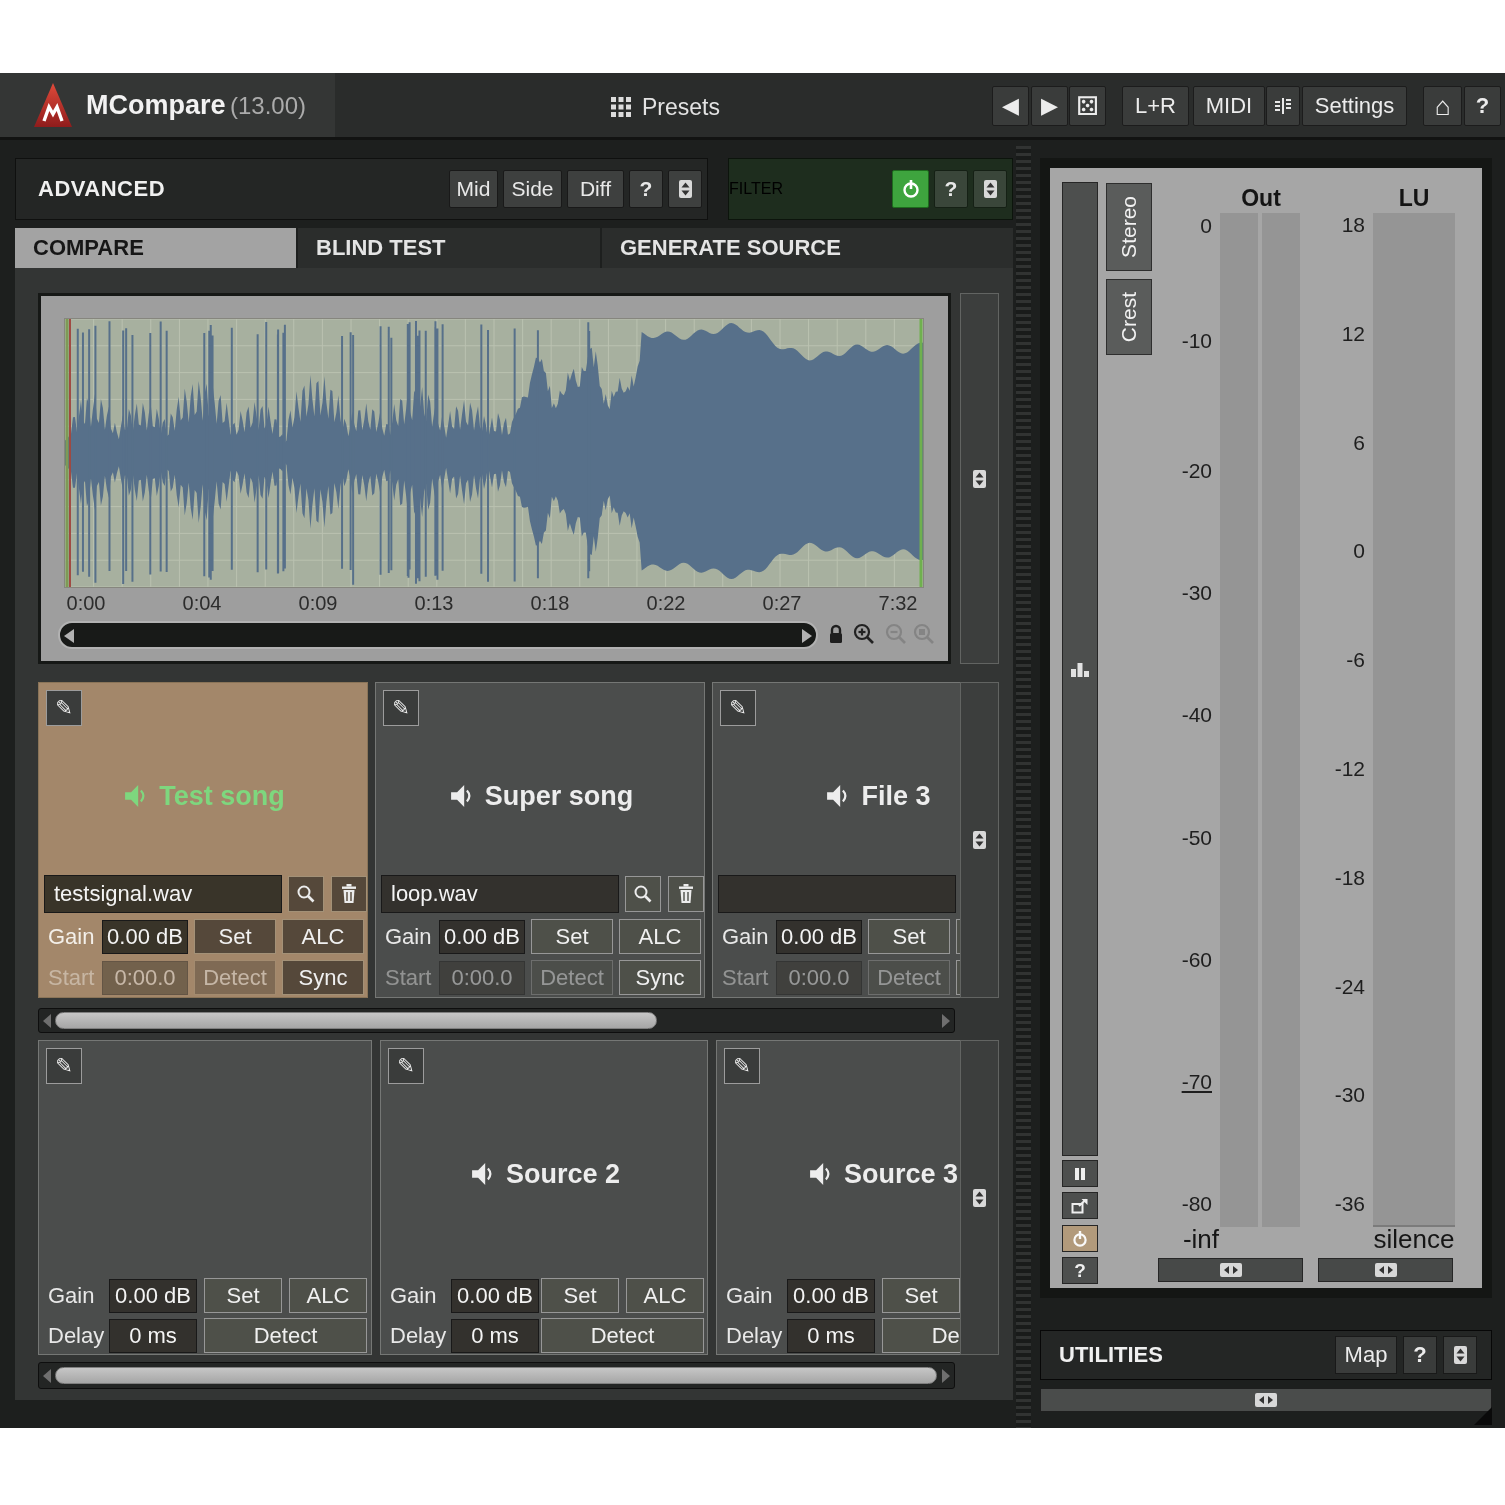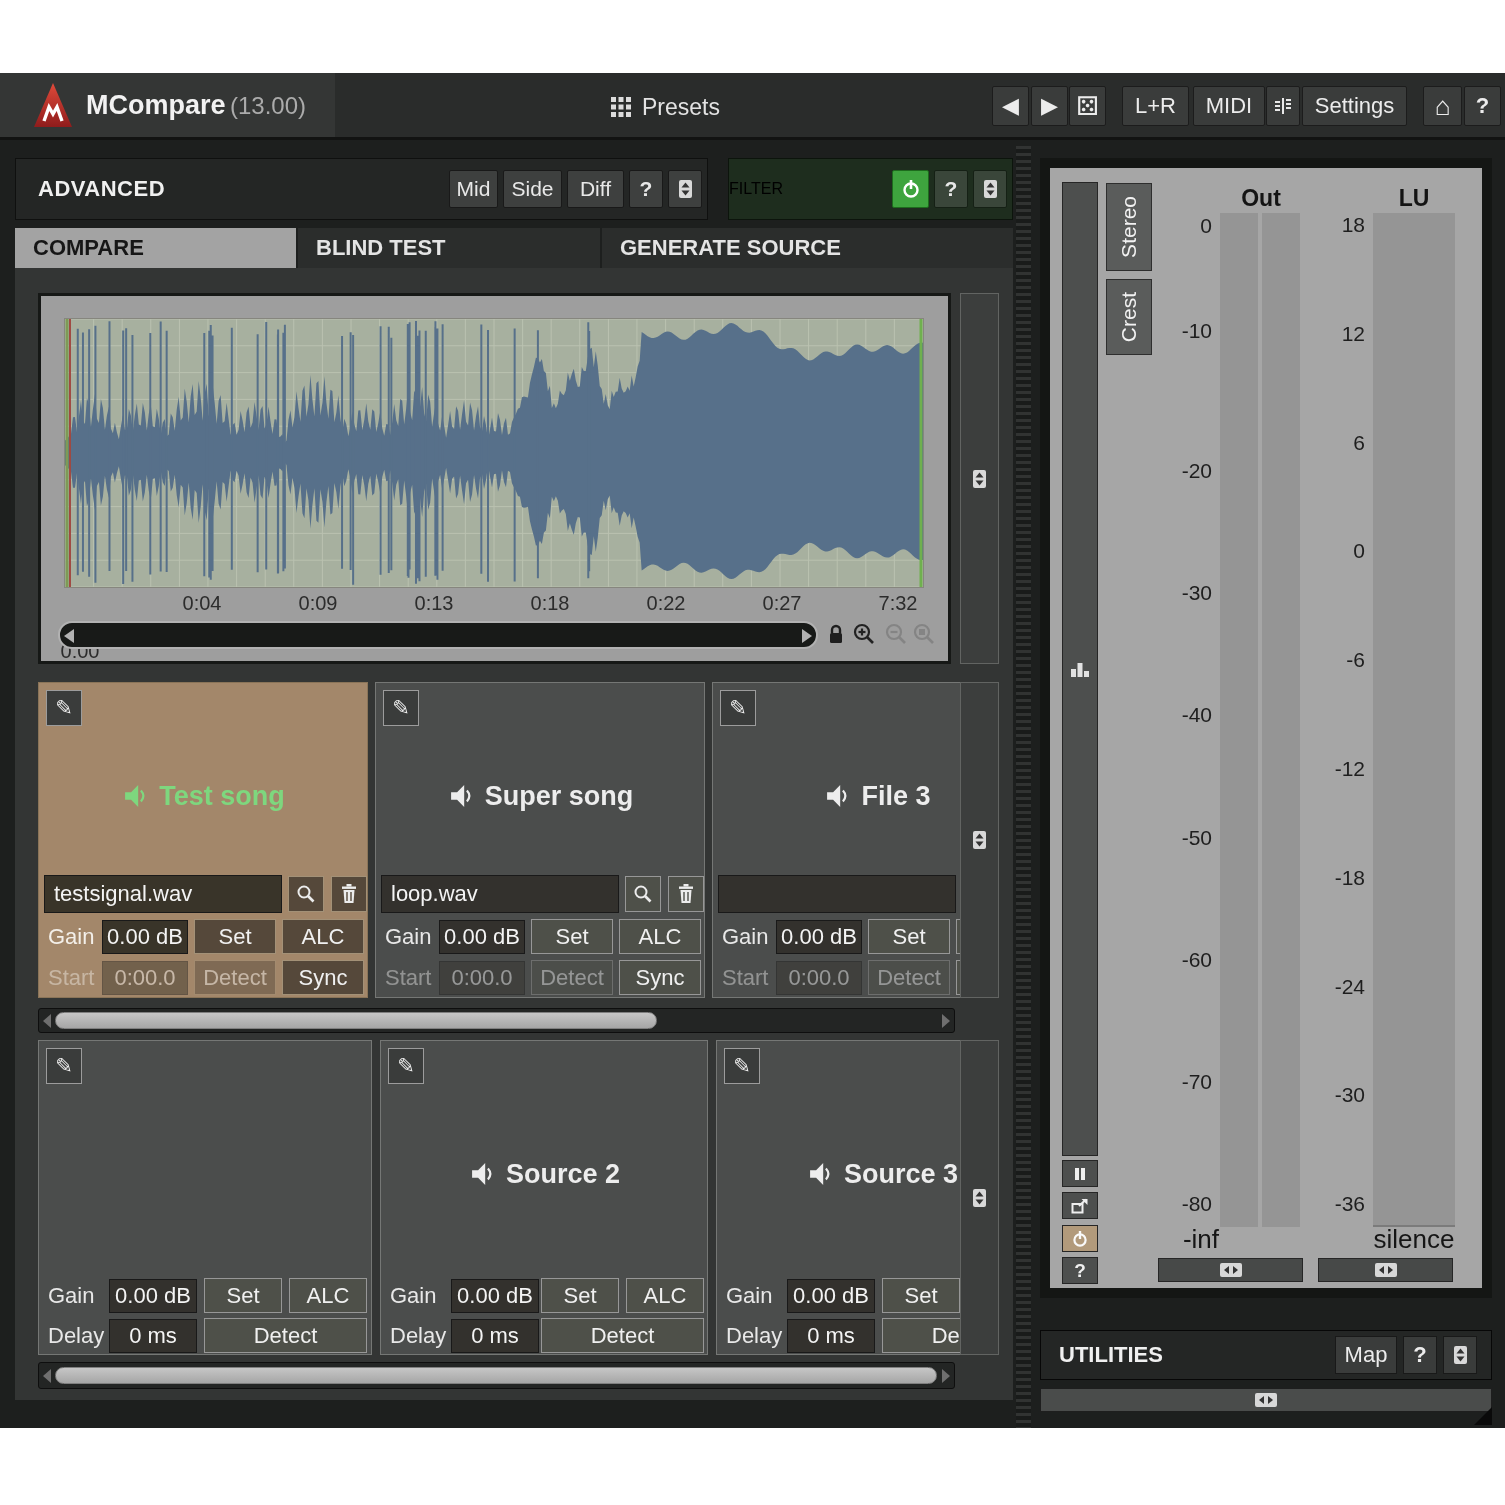--- a/index.html
+++ b/index.html
@@ -222,21 +222,21 @@
         <rect x="0" y="0" width="860" height="270" fill="#a7b09f"></rect>
         <path d="M0.0 0V270M28.7 0V270M57.3 0V270M86.0 0V270M114.7 0V270M143.3 0V270M172.0 0V270M200.7 0V270M229.3 0V270M258.0 0V270M286.7 0V270M315.3 0V270M344.0 0V270M372.7 0V270M401.3 0V270M430.0 0V270M458.7 0V270M487.3 0V270M516.0 0V270M544.7 0V270M573.3 0V270M602.0 0V270M630.7 0V270M659.3 0V270M688.0 0V270M716.7 0V270M745.3 0V270M774.0 0V270M802.7 0V270M831.3 0V270M860.0 0V270M0 0.0H860M0 27.0H860M0 54.0H860M0 81.0H860M0 108.0H860M0 135.0H860M0 162.0H860M0 189.0H860M0 216.0H860M0 243.0H860M0 270.0H860" stroke="#bac2b0" stroke-width="1" fill="none"></path>
         <path d="M0 122.4L2 121.0L4 118.1L6 115.8L8 98.9L10 98.8L12 113.9L14 98.1L16 82.3L18 102.4L20 105.9L22 79.7L24 86.0L26 108.5L28 90.7L30 75.9L32 100.6L34 104.9L36 80.6L38 89.7L40 111.5L42 97.2L44 88.4L46 110.3L48 115.0L50 104.4L52 114.0L54 121.2L56 108.2L58 97.0L60 111.6L62 111.7L64 90.7L66 96.9L68 113.4L70 96.6L72 85.2L74 106.4L76 107.2L78 84.7L80 94.0L82 112.3L84 95.5L86 86.2L88 108.1L90 109.1L92 90.3L94 100.6L96 116.7L98 104.6L100 100.7L102 118.1L104 116.3L106 95.1L108 99.1L110 112.5L112 91.2L114 78.4L116 102.2L118 99.2L120 70.1L122 83.0L124 104.2L126 77.9L128 65.6L130 96.6L132 93.3L134 62.4L136 79.2L138 102.4L140 75.3L142 65.2L144 97.5L146 94.2L148 66.2L150 84.2L152 105.6L154 82.4L156 76.5L158 104.9L160 102.9L162 84.4L164 100.8L166 116.8L168 106.9L170 104.6L172 116.5L174 111.5L176 92.7L178 102.3L180 114.0L182 94.3L184 88.2L186 109.5L188 104.2L190 83.5L192 97.7L194 111.8L196 91.4L198 87.6L200 110.3L202 105.5L204 88.2L206 103.2L208 115.8L210 100.9L212 101.2L214 119.2L216 118.5L218 115.8L220 125.7L222 122.4L224 101.6L226 92.0L228 109.3L230 98.7L232 72.7L234 89.5L236 103.4L238 72.3L240 67.1L242 98.5L244 85.9L246 56.5L248 81.1L250 98.3L252 64.7L254 62.5L256 97.3L258 84.5L260 57.6L262 84.1L264 100.6L266 71.2L268 72.6L270 103.9L272 94.3L274 76.9L276 100.1L278 113.2L280 100.4L282 106.4L284 118.2L286 108.9L288 92.9L290 106.1L292 113.2L294 92.1L296 91.9L298 112.1L300 101.6L302 85.0L304 103.0L306 111.5L308 90.8L310 93.2L312 113.8L314 104.8L316 92.9L318 110.0L320 117.7L322 105.7L324 106.3L326 116.9L328 104.0L330 85.7L332 101.9L334 107.7L336 80.7L338 82.3L340 106.4L342 89.9L344 69.4L346 93.9L348 101.9L350 72.0L352 76.9L354 104.4L356 87.2L358 68.5L360 95.0L362 102.9L364 76.1L366 83.3L368 108.6L370 94.7L372 82.3L374 105.5L376 112.4L378 97.7L380 107.4L382 119.6L384 106.7L386 92.8L388 108.2L390 110.7L392 87.8L394 92.4L396 111.7L398 95.7L400 81.8L402 103.6L404 107.3L406 84.2L408 91.9L410 112.3L412 97.8L414 87.8L416 108.9L418 112.8L420 97.7L422 107.0L424 122.3L426 110.7L428 99.3L430 112.8L432 113.4L434 94.7L436 101.4L438 116.9L440 105.0L442 99.4L444 116.5L446 115.3L448 103.7L450 99.3L452 95.4L454 90.4L456 89.4L458 78.8L460 78.2L462 78.5L464 79.2L466 64.4L468 55.9L470 48.3L472 39.0L474 39.3L476 43.8L478 40.4L480 52.5L482 54.4L484 72.8L486 67.2L488 89.6L490 84.8L492 90.0L494 85.3L496 72.1L498 75.3L500 76.8L502 71.7L504 53.9L506 62.1L508 55.4L510 50.0L512 61.9L514 68.4L516 68.1L518 48.4L520 52.4L522 52.4L524 38.8L526 30.2L528 29.0L530 48.6L532 32.4L534 47.1L536 67.5L538 70.4L540 85.4L542 75.5L544 86.9L546 90.8L548 72.4L550 78.7L552 73.3L554 73.0L556 59.3L558 70.1L560 74.3L562 72.8L564 67.9L566 72.3L568 56.8L570 67.9L572 58.6L574 47.9L576 42.0L578 13.0L580 14.3L582 15.8L584 17.3L586 18.4L588 19.1L590 19.2L592 18.7L594 17.8L596 16.5L598 15.1L600 13.8L602 12.9L604 12.5L606 12.8L608 13.6L610 15.0L612 16.6L614 18.2L616 19.6L618 20.6L620 21.0L622 20.8L624 19.8L626 18.4L628 16.6L630 14.7L632 13.0L634 11.7L636 10.9L638 10.7L640 11.1L642 11.9L644 12.9L646 14.0L648 14.8L650 15.1L652 14.9L654 14.0L656 12.6L658 10.8L660 8.9L662 7.0L664 5.5L666 4.4L668 4.1L670 4.5L672 5.5L674 6.9L676 8.7L678 10.4L680 12.0L682 13.1L684 13.7L686 13.8L688 13.4L690 12.7L692 11.9L694 11.3L696 11.2L698 11.6L700 12.6L702 14.4L704 16.7L706 19.4L708 22.2L710 24.8L712 27.1L714 28.9L716 30.0L718 30.5L720 30.5L722 30.1L724 29.5L726 29.1L728 29.1L730 29.5L732 30.5L734 32.0L736 34.0L738 36.1L740 38.1L742 39.9L744 41.1L746 41.7L748 41.6L750 40.8L752 39.4L754 37.8L756 36.0L758 34.5L760 33.3L762 32.7L764 32.7L766 33.2L768 34.1L770 35.2L772 36.2L774 37.0L776 37.2L778 36.9L780 35.9L782 34.4L784 32.5L786 30.5L788 28.6L790 27.0L792 26.0L794 25.7L796 26.0L798 26.9L800 28.2L802 29.7L804 31.1L806 32.3L808 32.9L810 33.0L812 32.5L814 31.5L816 30.1L818 28.7L820 27.5L822 26.6L824 26.3L826 26.6L828 27.5L830 28.8L832 30.5L834 32.2L836 33.6L838 34.6L840 35.0L842 34.6L844 33.7L846 32.2L848 30.3L850 28.4L852 26.6L854 25.1L856 24.2L858 23.8L860 23.9L860 242.7L858 242.9L856 242.5L854 241.6L852 240.2L850 238.4L848 236.6L846 234.8L844 233.3L842 232.3L840 232.0L838 232.4L836 233.4L834 234.8L832 236.4L830 238.0L828 239.3L826 240.2L824 240.4L822 240.1L820 239.3L818 238.1L816 236.7L814 235.4L812 234.5L810 234.0L808 234.0L806 234.6L804 235.7L802 237.1L800 238.6L798 239.9L796 240.7L794 241.0L792 240.7L790 239.7L788 238.2L786 236.4L784 234.4L782 232.6L780 231.1L778 230.2L776 229.9L774 230.1L772 230.8L770 231.8L768 232.9L766 233.7L764 234.2L762 234.2L760 233.6L758 232.5L756 231.0L754 229.3L752 227.7L750 226.4L748 225.6L746 225.5L744 226.1L742 227.3L740 229.0L738 231.0L736 233.0L734 234.9L732 236.3L730 237.3L728 237.7L726 237.7L724 237.3L722 236.8L720 236.4L718 236.4L716 236.8L714 237.9L712 239.6L710 241.9L708 244.5L706 247.2L704 249.8L702 252.0L700 253.7L698 254.7L696 255.1L694 255.0L692 254.4L690 253.7L688 253.0L686 252.6L684 252.7L682 253.2L680 254.3L678 255.8L676 257.5L674 259.2L672 260.7L670 261.6L668 262.0L666 261.6L664 260.7L662 259.2L660 257.3L658 255.4L656 253.7L654 252.4L652 251.5L650 251.3L648 251.6L646 252.4L644 253.4L642 254.4L640 255.2L638 255.6L636 255.4L634 254.6L632 253.3L630 251.7L628 249.9L626 248.1L624 246.7L622 245.8L620 245.5L618 245.9L616 246.9L614 248.3L612 249.9L610 251.4L608 252.7L606 253.5L604 253.8L602 253.4L600 252.6L598 251.3L596 250.0L594 248.7L592 247.8L590 247.3L588 247.4L586 248.1L584 249.2L582 250.6L580 252.1L578 253.3L576 225.2L574 219.5L572 209.1L570 200.1L568 210.9L566 195.8L564 200.1L562 195.4L560 193.8L558 197.9L556 208.4L554 195.2L552 194.9L550 189.6L548 195.7L546 177.8L544 181.7L542 192.7L540 183.1L538 197.7L536 200.5L534 220.3L532 234.5L530 218.8L528 237.8L526 236.7L524 228.3L522 215.1L520 215.1L518 219.0L516 199.9L514 199.6L512 205.9L510 217.4L508 212.2L506 205.7L504 213.7L502 196.4L500 191.5L498 192.9L496 196.0L494 183.2L492 178.6L490 183.7L488 179.0L486 200.7L484 195.3L482 213.2L480 215.0L478 226.8L476 223.5L474 227.9L472 228.1L470 219.1L468 211.7L466 203.5L464 189.1L462 189.8L460 190.1L458 189.5L456 179.2L454 178.3L452 173.4L450 169.6L448 165.4L446 154.1L444 152.9L442 169.5L440 164.1L438 152.5L436 167.6L434 174.1L432 156.0L430 156.5L428 169.7L426 158.6L424 147.3L422 162.2L420 171.2L418 156.5L416 160.3L414 180.8L412 171.1L410 157.1L408 176.8L406 184.3L404 161.9L402 165.5L400 186.6L398 173.1L396 157.6L394 176.3L392 180.8L390 158.6L388 161.0L386 175.9L384 162.5L382 149.9L380 161.7L378 171.2L376 156.9L374 163.7L372 186.1L370 174.1L368 160.6L366 185.2L364 192.2L362 166.1L360 173.8L358 199.5L356 181.3L354 164.6L352 191.4L350 196.1L348 167.1L346 174.9L344 198.7L342 178.8L340 162.7L338 186.2L336 187.7L334 161.5L332 167.1L330 182.8L328 165.1L326 152.5L324 162.8L322 163.4L320 151.8L318 159.2L316 175.8L314 164.3L312 155.6L310 175.5L308 177.9L306 157.8L304 166.1L302 183.5L300 167.4L298 157.2L296 176.8L294 176.6L292 156.1L290 163.0L288 175.9L286 160.3L284 151.3L282 162.7L280 168.6L278 156.1L276 168.9L274 191.4L272 174.5L270 165.2L268 195.5L266 196.9L264 168.3L262 184.4L260 210.1L258 184.0L256 171.6L254 205.3L252 203.2L250 170.6L248 187.3L246 211.2L244 182.7L242 170.4L240 200.8L238 195.8L236 165.7L234 179.2L232 195.5L230 170.2L228 159.9L226 176.7L224 167.4L222 147.2L220 144.1L218 153.7L216 151.0L214 150.3L212 167.8L210 168.0L208 153.6L206 165.9L204 180.4L202 163.6L200 159.0L198 181.0L196 177.3L194 157.5L192 171.1L190 185.0L188 164.9L186 159.7L184 180.4L182 174.5L180 155.3L178 166.7L176 176.0L174 157.8L172 152.9L170 164.5L168 162.3L166 152.6L164 168.2L162 184.1L160 166.2L158 164.2L156 191.8L154 186.1L152 163.5L150 184.2L148 201.7L146 174.6L144 171.4L142 202.7L140 193.0L138 166.6L136 189.1L134 205.4L132 175.4L130 172.3L128 202.3L126 190.4L124 164.8L122 185.5L120 198.0L118 169.7L116 166.9L114 189.9L112 177.5L110 156.9L108 169.9L106 173.7L104 153.1L102 151.4L100 168.3L98 164.5L96 152.8L94 168.4L92 178.4L90 160.1L88 161.1L86 182.4L84 173.4L82 157.0L80 174.8L78 183.8L76 162.0L74 162.8L72 183.3L70 172.3L68 155.9L66 172.0L64 178.0L62 157.6L60 157.7L58 171.9L56 161.0L54 148.4L52 155.4L50 164.7L48 154.4L46 159.0L44 180.2L42 171.7L40 157.8L38 178.9L36 187.8L34 164.2L32 168.3L30 192.3L28 178.0L26 160.7L24 182.5L22 188.7L20 163.2L18 166.6L16 186.1L14 170.8L12 155.4L10 170.1L8 170.0L6 153.7L4 151.4L2 148.6L0 147.3Z" fill="#57708a"></path>
         <path d="M12.8 9.8V258.1M95.9 2.5V254.4M344.3 5.0V260.8M288.8 16.0V267.7M351.8 2.1V266.6M343.6 5.1V259.0M355.3 11.5V264.1M524.5 3.2V261.1M58.3 11.6V266.9M371.2 8.0V258.7M18.0 13.5V254.7M146.1 6.1V262.8M450.7 9.5V264.5M324.5 7.8V255.8M361.6 11.9V259.7M145.9 16.7V253.4M286.3 13.4V252.9M213.6 10.6V256.1M327.1 19.0V253.0M67.6 16.2V264.8M144.6 11.9V260.4M371.3 2.3V257.9M30.5 6.7V265.8M139.6 14.1V259.1M101.9 11.9V254.8M213.4 15.6V256.3M61.3 9.2V254.0M44.6 2.3V253.9M345.4 3.4V252.4M424.0 11.0V264.8M220.4 5.9V251.3M167.2 8.9V252.5M201.7 3.1V252.3M474.0 11.3V261.2M193.1 15.3V255.1M316.3 7.2V257.6M417.3 5.5V256.6M85.5 14.2V257.3M24.2 10.3V259.6M147.9 16.6V253.9M277.7 17.1V251.5M218.9 13.9V254.2M353.5 17.0V261.1M378.5 5.2V253.6M373.3 9.6V262.8M525.4 12.1V254.1" stroke="#57708a" stroke-width="2" fill="none"></path>
         <path d="M2 0V270" stroke="#7d9b55" stroke-width="3"></path>
         <path d="M5 0V270" stroke="#a04a42" stroke-width="2"></path>
         <path d="M858 0V270" stroke="#6fb04e" stroke-width="3"></path>
       </svg>
   </div>
   <div class="a" id="time-labels">
-      <span style="left: 16px; margin-top: 48px;">0:00</span>
+      <span style="left: 22px;">0:00</span>
       <span style="left: 138px;">0:04</span>
       <span style="left: 254px;">0:09</span>
       <span style="left: 370px;">0:13</span>
       <span style="left: 486px;">0:18</span>
       <span style="left: 602px;">0:22</span>
       <span style="left: 718px;">0:27</span>
       <span style="left: 834px;">7:32</span>
     </div>
   <div class="a wscroll">
       <i class="capl"></i>
@@ -557,27 +557,27 @@
 
   <div class="a mhdr" style="left:1180px;top:185px;width:162px">Out</div>
   <div class="a mhdr" style="left:1333px;top:185px;width:162px">LU</div>
 
   <div class="a mbar" style="left:1220px;width:38px"></div>
   <div class="a mbar" style="left:1262px;width:38px"></div>
   <div class="a mbar" style="left:1373px;width:82px;border-bottom:2px solid #7b7b7b"></div>
 
   <div class="a scale" id="out-scale" style="left:1142px;width:70px">
       <div style="top: 214px;">0</div>
-      <div style="top: 319px;">-10</div>
+      <div style="top: 329px;">-10</div>
       <div style="top: 458.6px;">-20</div>
       <div style="top: 580.9px;">-30</div>
       <div style="top: 703.2px;">-40</div>
       <div style="top: 825.5px;">-50</div>
       <div style="top: 947.8px;">-60</div>
-      <div style="top: 1070.1px;">-70</div>
+      <div style="top: 1070.1px; text-decoration: underline;">-70</div>
       <div style="top: 1192.4px;">-80</div>
     </div>
   <div class="a scale" id="lu-scale" style="left:1295px;width:70px">
       <div style="top: 213px;">18</div>
       <div style="top: 321.8px;">12</div>
       <div style="top: 430.6px;">6</div>
       <div style="top: 539.4px;">0</div>
       <div style="top: 648.2px;">-6</div>
       <div style="top: 757px;">-12</div>
       <div style="top: 865.8px;">-18</div>

